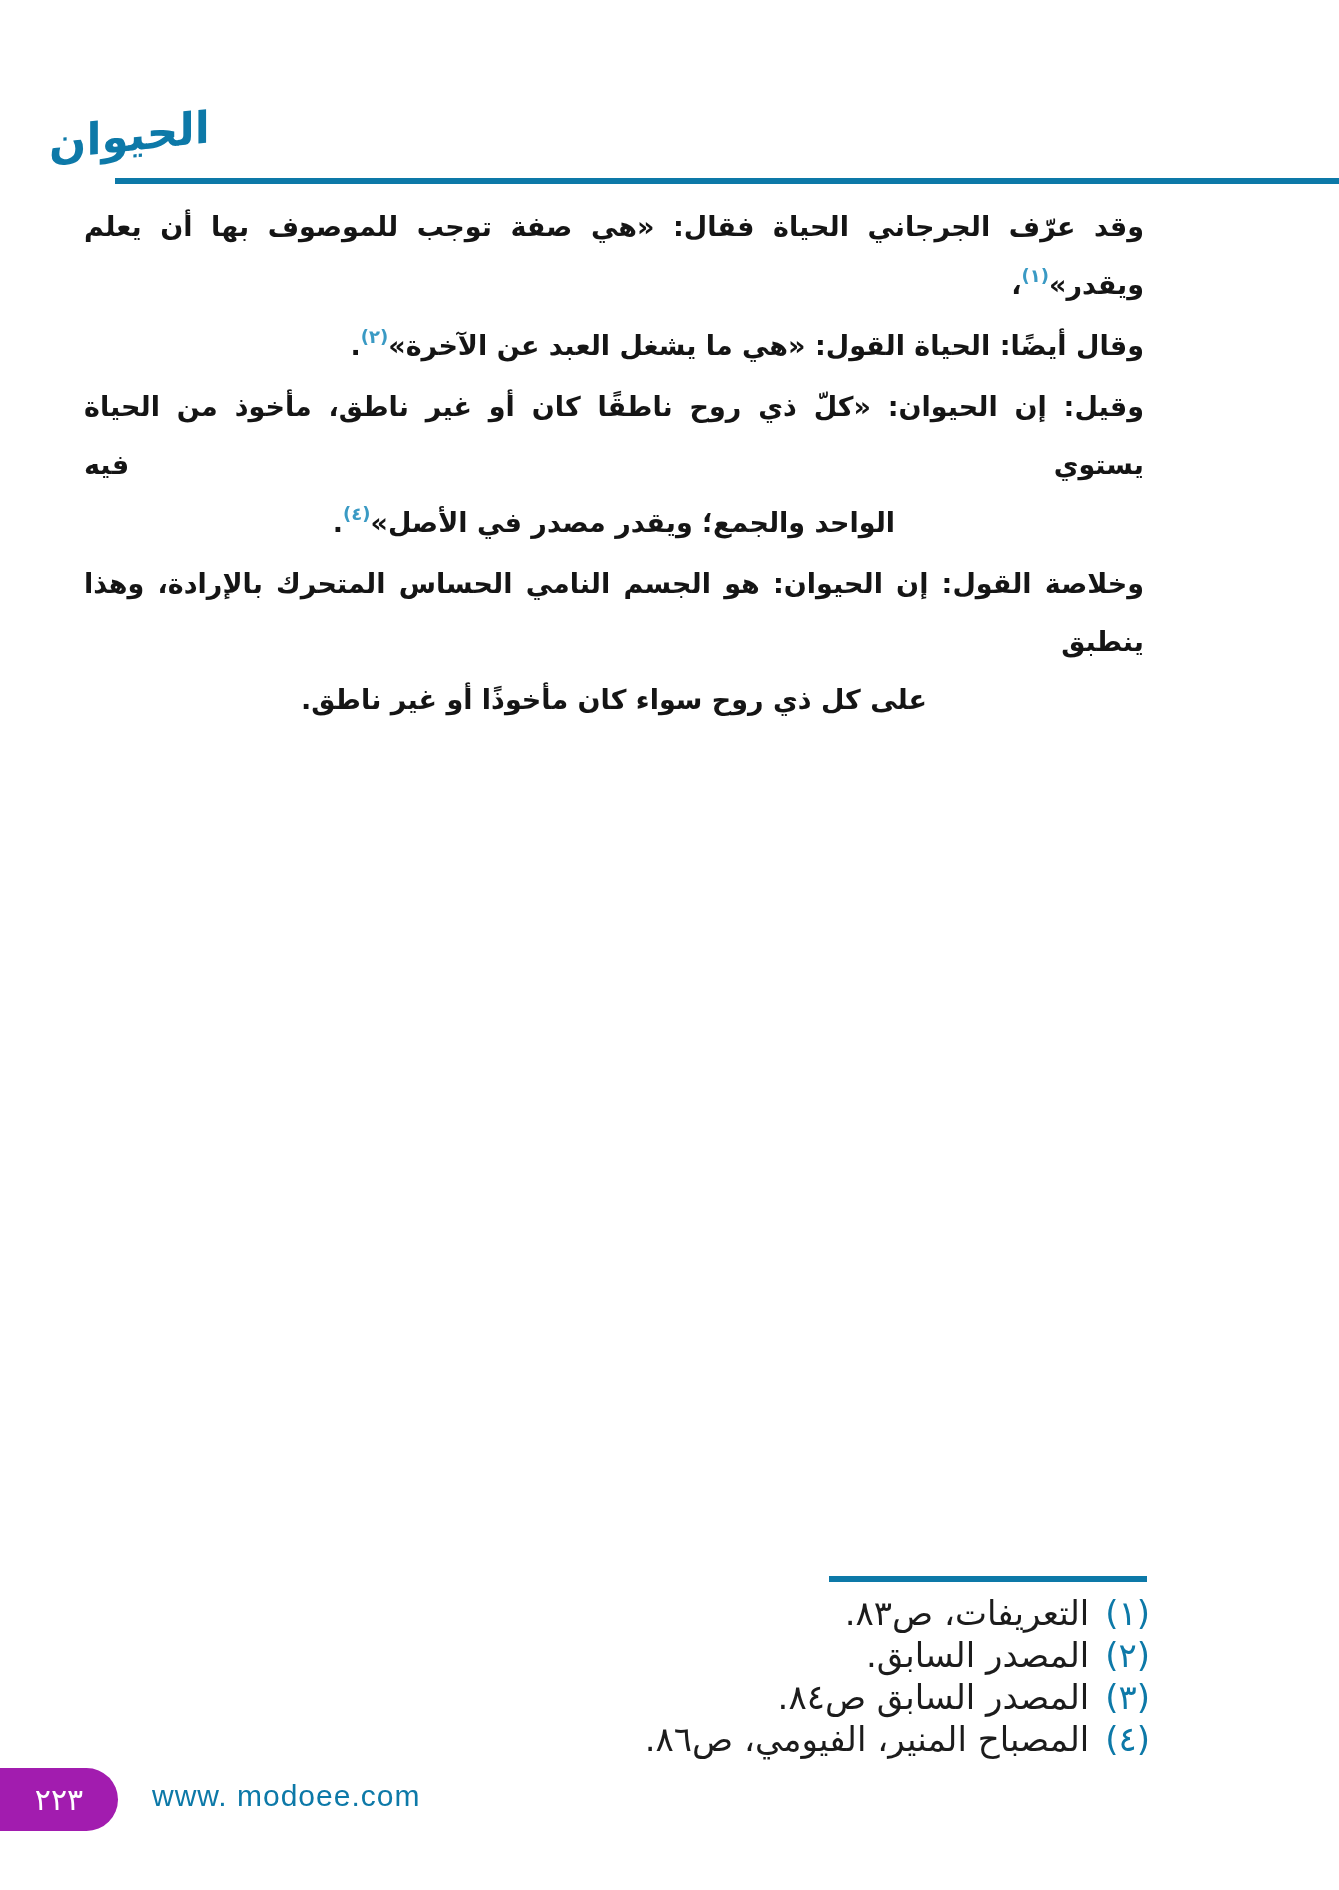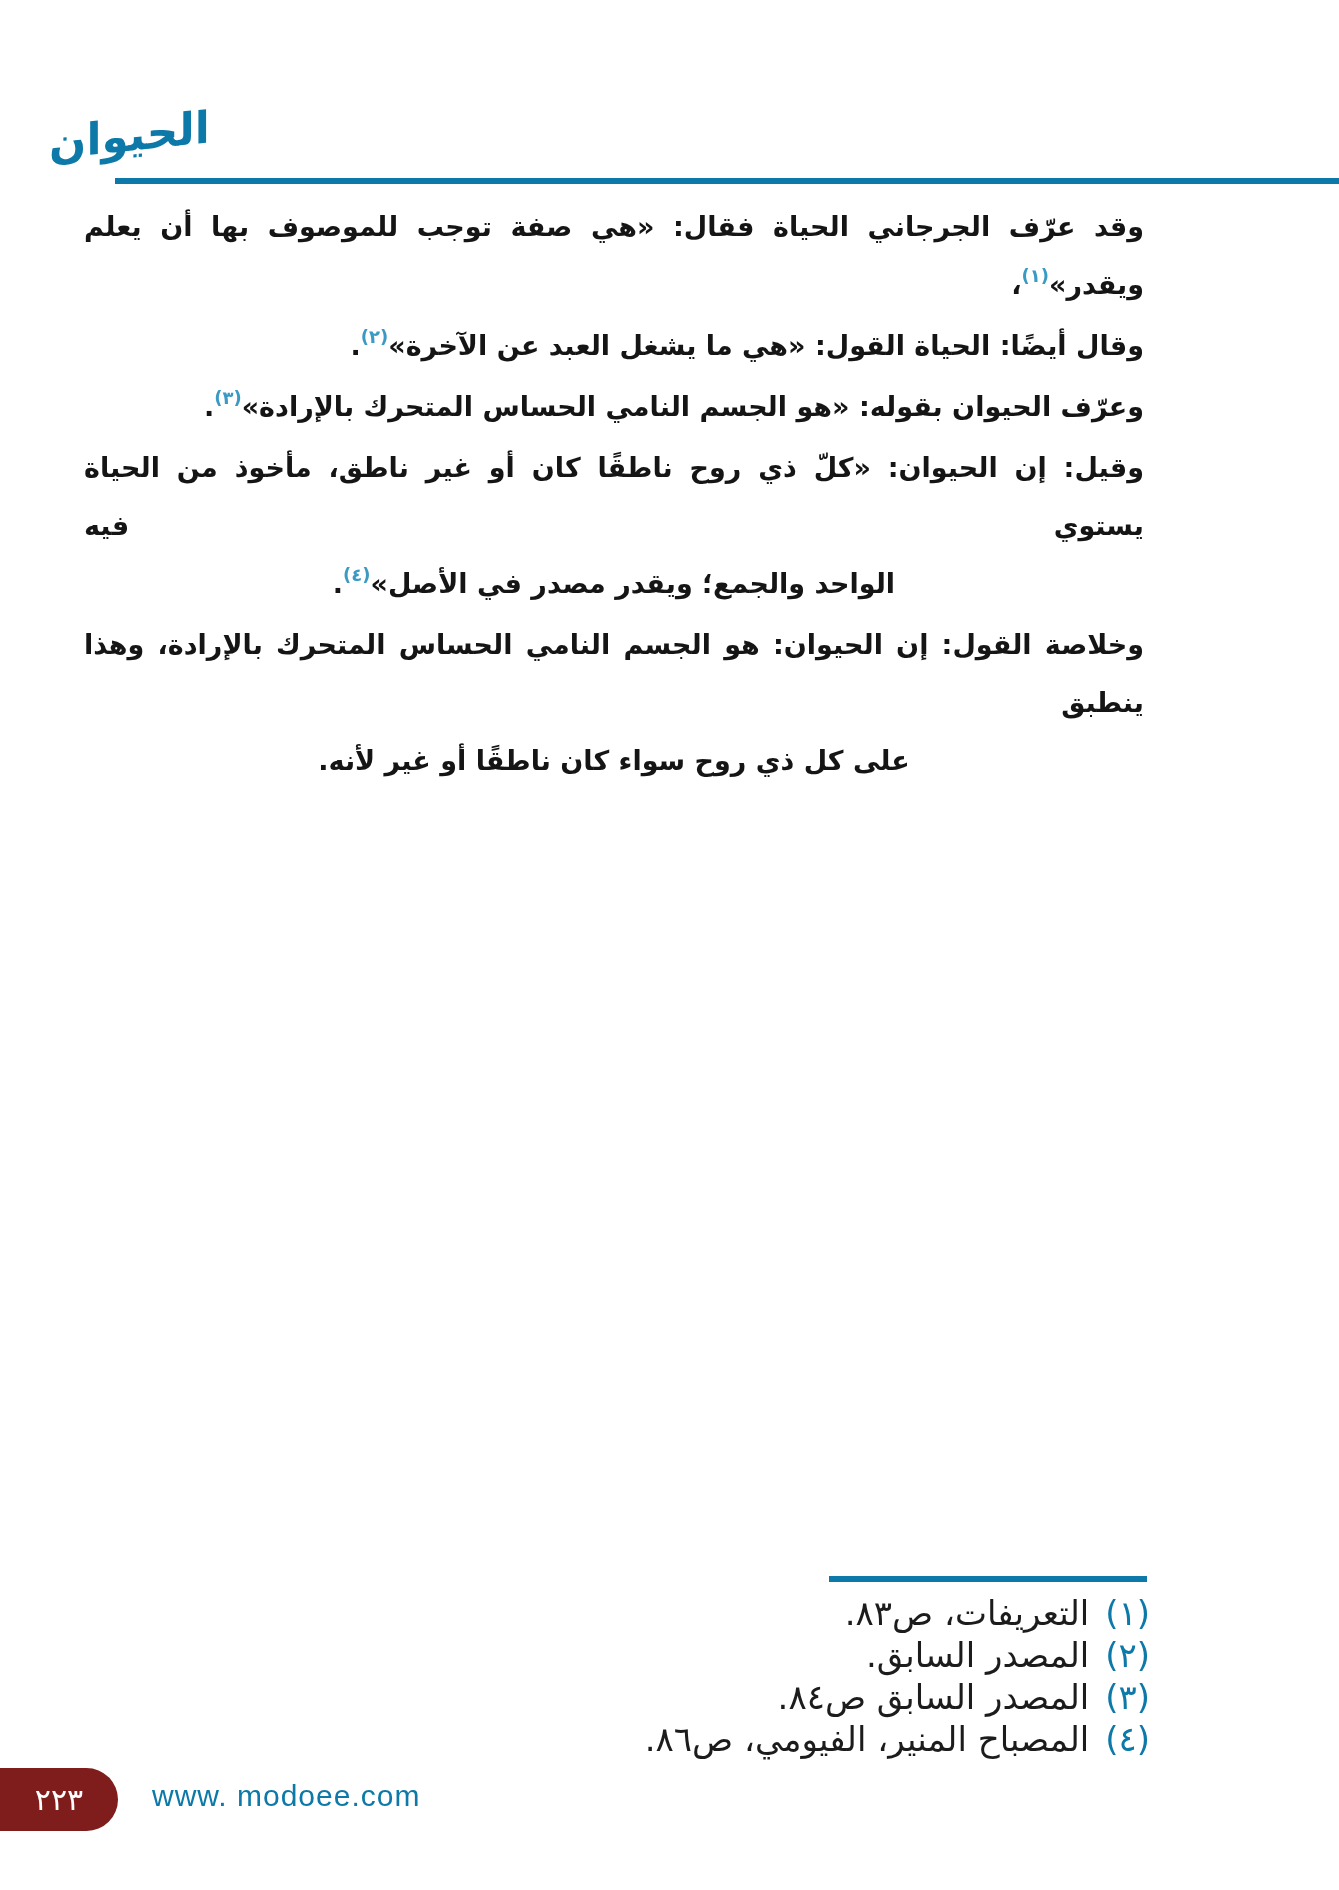--- a/index.html
+++ b/index.html
@@ -79,21 +79,21 @@
     color: #0d79a8;
     display: inline-block;
     margin-left: 16px;
   }
 
   
   .page-badge {
     position: absolute;
     left: 0; top: 1768px;
     width: 118px; height: 63px;
-    background: #7f1d1d;
+    background: #a21caf;
     border-radius: 0 32px 32px 0;
     color: #ffffff;
     font-size: 30px;
     display: flex;
     align-items: center;
     justify-content: center;
   }
   .site-url {
     position: absolute;
     left: 152px; top: 1779px;
@@ -114,38 +114,35 @@
 <div class="body-text">
 
   <div class="bline justify">
     <span>وقد عرّف الجرجاني الحياة فقال: «هي صفة توجب للموصوف بها أن يعلم ويقدر»</span><span class="fn-ref">(١)</span><span>،</span>
   </div>
 
   <div class="bline start">
     <span>وقال أيضًا: الحياة القول: «هي ما يشغل العبد عن الآخرة»</span><span class="fn-ref">(٢)</span><span>.</span>
   </div>
 
-  <div class="bline start">
-    <span>وعرّف الحيوان بقوله: «هو الجسم النامي الحساس المتحرك بالإرادة»</span><span class="fn-ref">(٣)</span><span>.</span>
-  </div>
 
   <div class="bline justify">
     <span>وقيل: إن الحيوان: «كلّ ذي روح ناطقًا كان أو غير ناطق، مأخوذ من الحياة يستوي فيه</span>
   </div>
 
   <div class="bline center">
     <span>الواحد والجمع؛ ويقدر مصدر في الأصل»</span><span class="fn-ref">(٤)</span><span>.</span>
   </div>
 
   <div class="bline justify">
     <span>وخلاصة القول: إن الحيوان: هو الجسم النامي الحساس المتحرك بالإرادة، وهذا ينطبق</span>
   </div>
 
   <div class="bline center">
-    <span>على كل ذي روح سواء كان ناطقًا أو غير لأنه.</span>
+    <span>على كل ذي روح سواء كان مأخوذًا أو غير ناطق.</span>
   </div>
 
 </div>
 
 <div class="footnote-separator"></div>
 
 <div class="footnotes">
   <div class="fn-row">
     <span class="fn-num">(١)</span><span class="fn-text">التعريفات، ص٨٣.</span>
   </div>

